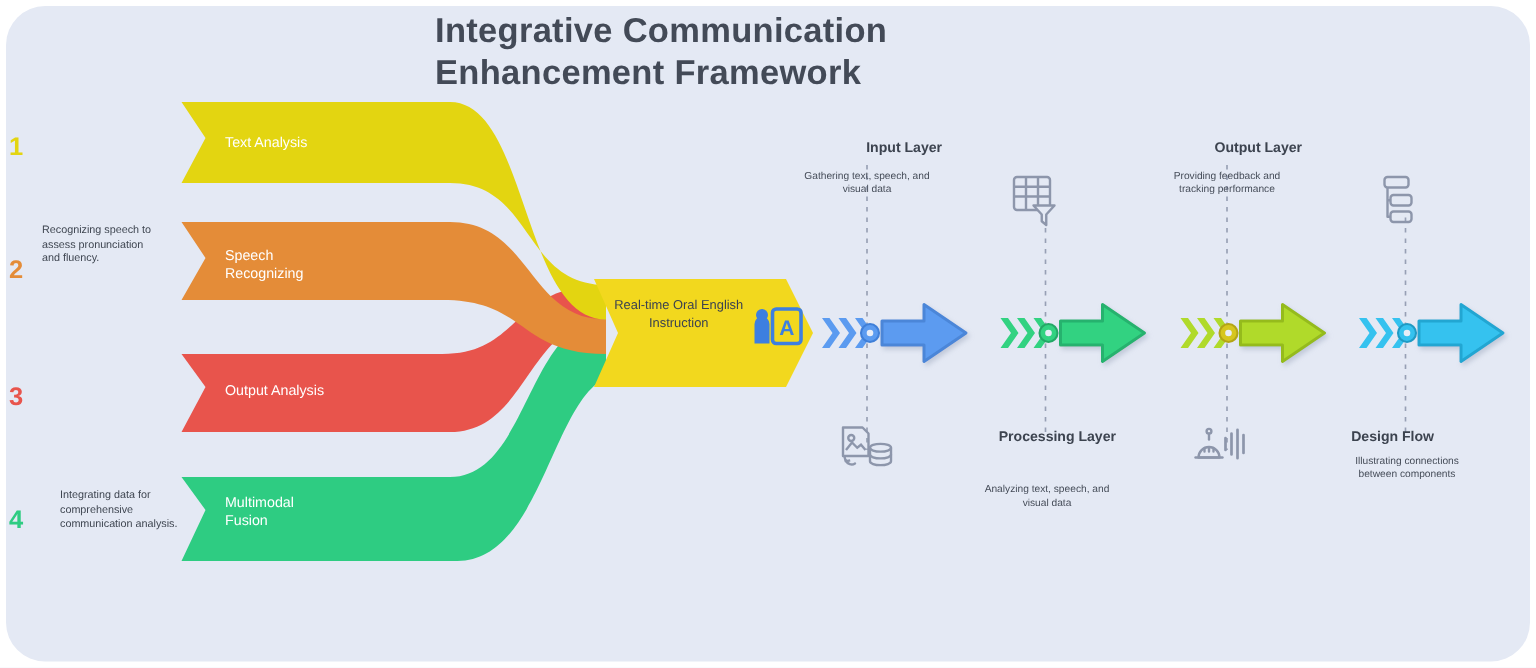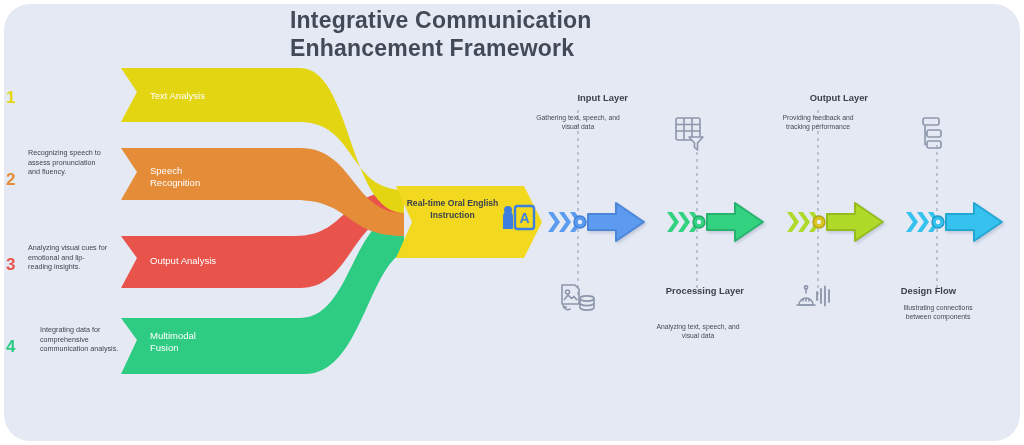--- a/index.html
+++ b/index.html
@@ -9,21 +9,21 @@
         background:#e4e9f4;border-radius:26px;box-sizing:border-box;}
   svg.layer{position:absolute;left:0;top:0;width:1024px;height:445px;}
   .txt{position:absolute;color:#3b4250;}
   .title{left:290px;top:6px;width:450px;text-align:left;font-size:23px;
          font-weight:bold;line-height:28px;color:#434a57;letter-spacing:.2px;}
   .num{font-size:17px;font-weight:bold;}
   .desc{font-size:7.2px;line-height:9.6px;color:#3f4651;width:80px;}
   .band-label{position:absolute;color:#ffffff;font-size:9.5px;font-weight:normal;
               line-height:12px;}
   .merge-label{position:absolute;left:405px;top:198px;width:95px;text-align:center;
-               color:#3b4250;font-size:8.6px;font-weight:bold;line-height:11.5px;}
+               color:#3b4250;font-size:8.6px;font-weight:normal;line-height:11.5px;}
   .stage-title{position:absolute;text-align:right;font-size:9.4px;font-weight:bold;
                color:#3c434f;line-height:12px;}
   .stage-sub{position:absolute;text-align:center;font-size:6.8px;color:#454c58;
              line-height:9px;}
 </style>
 </head>
 <body>
 
 <div id="stage">
   <div class="card"></div>
@@ -144,27 +144,26 @@
   </svg>
 
   <div class="txt title">Integrative Communication Enhancement Framework</div>
 
   <div class="txt num" style="left:6px;top:88px;color:#e3d511;">1</div>
 
   <div class="txt num" style="left:6px;top:170px;color:#e48c38;">2</div>
   <div class="txt desc" style="left:28px;top:148px;">Recognizing speech to assess pronunciation and fluency.</div>
 
   <div class="txt num" style="left:6px;top:255px;color:#e8544c;">3</div>
-  <div class="txt desc" style="left:28px;top:243px;">Analyzing visual cues for emotional and lip-reading insights.</div>
 
   <div class="txt num" style="left:6px;top:337px;color:#2ecc82;">4</div>
   <div class="txt desc" style="left:40px;top:325px;">Integrating data for comprehensive communication analysis.</div>
 
   <div class="band-label" style="left:150px;top:90px;width:90px;">Text Analysis</div>
-  <div class="band-label" style="left:150px;top:165px;width:72px;">Speech Recognition</div>
+  <div class="band-label" style="left:150px;top:165px;width:72px;">Speech Recognizing</div>
   <div class="band-label" style="left:150px;top:255px;width:90px;">Output Analysis</div>
   <div class="band-label" style="left:150px;top:330px;width:70px;">Multimodal Fusion</div>
 
   <div class="merge-label">Real-time Oral English Instruction</div>
 
   <div class="stage-title" style="left:528px;top:92px;width:100px;">Input Layer</div>
   <div class="stage-sub" style="left:536px;top:113px;width:84px;">Gathering text, speech, and visual data</div>
 
   <div class="stage-title" style="left:652px;top:285px;width:92px;">Processing Layer</div>
   <div class="stage-sub" style="left:652px;top:322px;width:92px;">Analyzing text, speech, and visual data</div>

